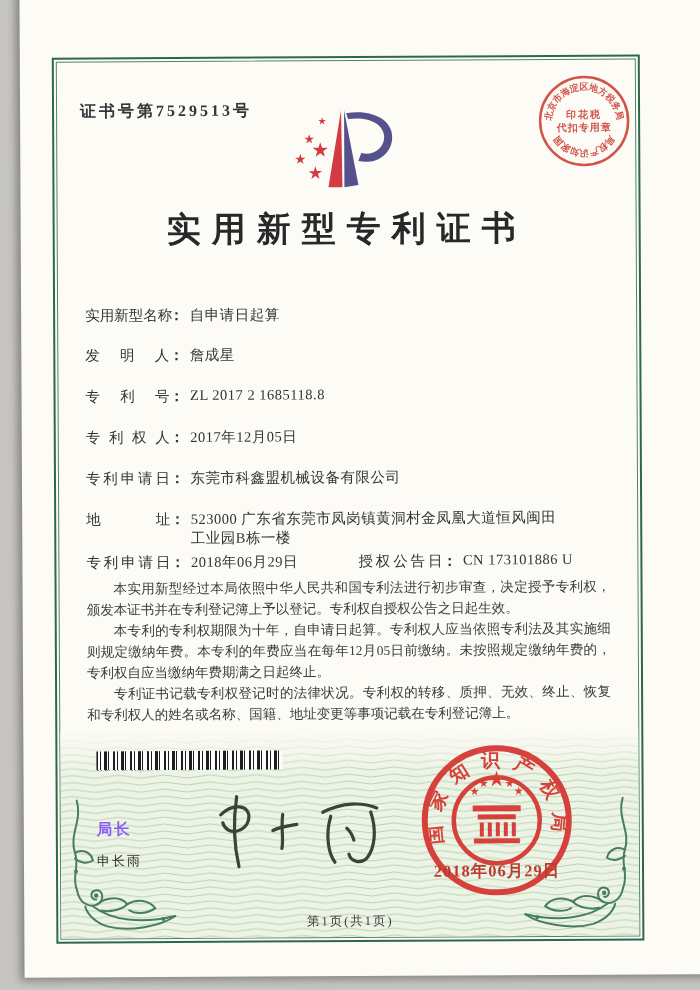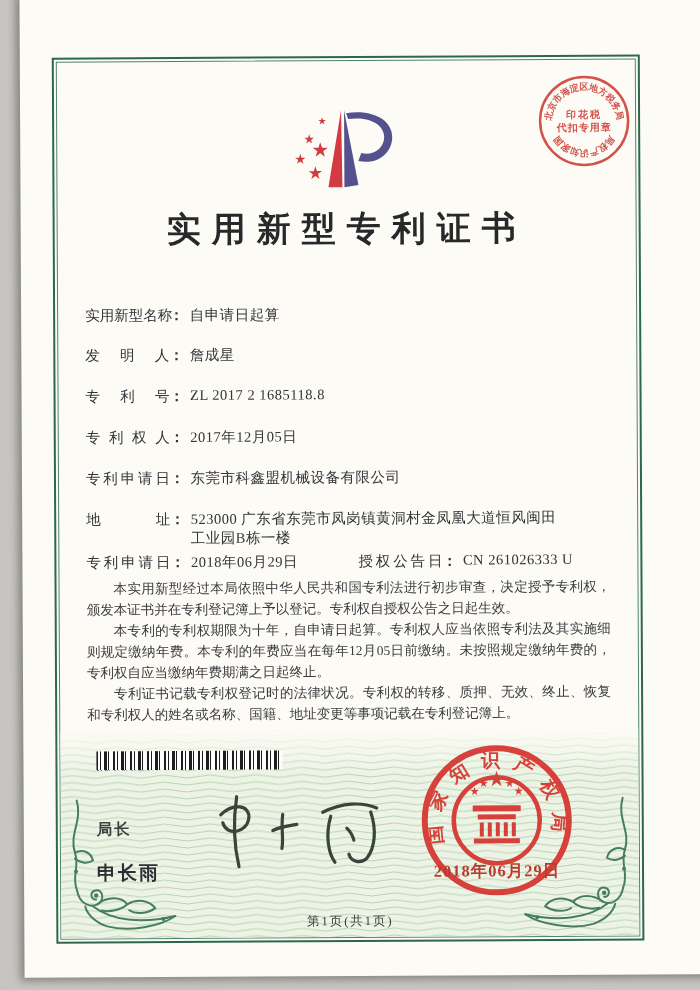--- a/index.html
+++ b/index.html
@@ -23,40 +23,41 @@
   .frow.address .val{max-width:372px;line-height:19px;}
   .auth-right{position:absolute;left:272px;top:0;}
   .body-text{position:absolute;left:30px;top:519px;width:524px;color:#3b3b40;}
   .body-text p{margin:0;font-size:13.5px;line-height:21px;text-indent:2em;text-align:justify;}
   .green-zone{position:absolute;left:3px;top:672px;width:578px;height:207px;}
   .waves{position:absolute;inset:0;}
   .barcode{position:absolute;left:36px;top:20px;width:186px;height:19px;background:
     repeating-linear-gradient(90deg,#1d1d1d 0 2px,rgba(255,255,255,0.85) 2px 4px,#1d1d1d 4px 5px,
     rgba(255,255,255,0.85) 5px 8px,#1d1d1d 8px 11px,rgba(255,255,255,0.85) 11px 12px,
     #1d1d1d 12px 13px,rgba(255,255,255,0.85) 13px 17px);}
-  .role{position:absolute;left:36px;top:88px;font-size:15.5px;color:#404040;letter-spacing:2px;font-weight:bold;}
-  .dname{position:absolute;left:36px;top:121px;font-size:19px;color:#2e2e33;letter-spacing:2px;font-weight:bold;margin-top:8px;}
+  .role{position:absolute;left:36px;top:88px;font-size:15.5px;color:#8b5cf6;letter-spacing:2px;font-weight:bold;}
+  .dname{position:absolute;left:36px;top:121px;font-size:13px;color:#2e2e33;letter-spacing:2px;font-weight:normal;}
   .signature{position:absolute;left:146px;top:54px;z-index:2;}
   .seal{position:absolute;left:351px;top:6px;z-index:3;opacity:0.93;}
   .seal-date{position:absolute;left:346px;top:131px;width:180px;text-align:center;z-index:4;
              font-size:16.5px;color:#bb3a30;letter-spacing:1px;font-weight:bold;}
   .page-no{position:absolute;left:0;top:183px;width:100%;text-align:center;font-size:12.5px;
            letter-spacing:2px;color:#3c3c40;}
   .flourish{position:absolute;bottom:2px;}
   .flourish.fl-left{left:2px;}
   .flourish.fl-right{right:2px;transform:scaleX(-1);}
 </style>
 </head>
 <body>
 
 <div class="canvas">
   <div class="paper">
     <div class="frame">
       <div class="frame-inner"></div>
 
+      <div class="cert-no">证书号第7529513号</div>
 
       <div class="logo">
         <svg width="108" height="84" viewBox="0 0 108 82">
           <defs>
             <path id="st1" d="M0,-1 L0.2245,-0.309 L0.951,-0.309 L0.3633,0.118 L0.5878,0.809 L0,0.382 L-0.5878,0.809 L-0.3633,0.118 L-0.951,-0.309 L-0.2245,-0.309 Z"></path>
           </defs>
           <polygon points="49,3 36,80 50,80" fill="#d23b42"></polygon>
           <polygon points="52,3 52,80 66,78" fill="#55518c"></polygon>
           <path d="M54,6 C82,2 100,14 100,30 C100,47 84,58 66,54 L69,46 C81,49 92,41 92,30 C92,17 76,9 56,12 Z" fill="#55518c"></path>
           <g fill="#d23b42">
@@ -106,21 +107,21 @@
           <span class="lbl">专利申请日</span><span class="colon">：</span><span class="val">东莞市科鑫盟机械设备有限公司</span>
         </div>
         <div class="frow address" style="top:211px">
           <span class="lbl">地址</span><span class="colon">：</span><span class="val">523000 广东省东莞市凤岗镇黄洞村金凤凰大道恒风闽田工业园B栋一楼</span>
         </div>
         <div class="frow" style="top:254px">
           <span>
             <span class="lbl">专利申请日</span><span class="colon">：</span><span class="val">2018年06月29日</span>
           </span>
           <span class="auth-right">
-            <span class="lbl">授权公告日</span><span class="colon">：</span><span class="val">CN 261026333 U</span>
+            <span class="lbl">授权公告日</span><span class="colon">：</span><span class="val">CN 173101886 U</span>
           </span>
         </div>
       </div>
 
       <div class="body-text">
         <p>本实用新型经过本局依照中华人民共和国专利法进行初步审查，决定授予专利权，颁发本证书并在专利登记簿上予以登记。专利权自授权公告之日起生效。</p>
         <p>本专利的专利权期限为十年，自申请日起算。专利权人应当依照专利法及其实施细则规定缴纳年费。本专利的年费应当在每年12月05日前缴纳。未按照规定缴纳年费的，专利权自应当缴纳年费期满之日起终止。</p>
         <p>专利证书记载专利权登记时的法律状况。专利权的转移、质押、无效、终止、恢复和专利权人的姓名或名称、国籍、地址变更等事项记载在专利登记簿上。</p>
       </div>
 

